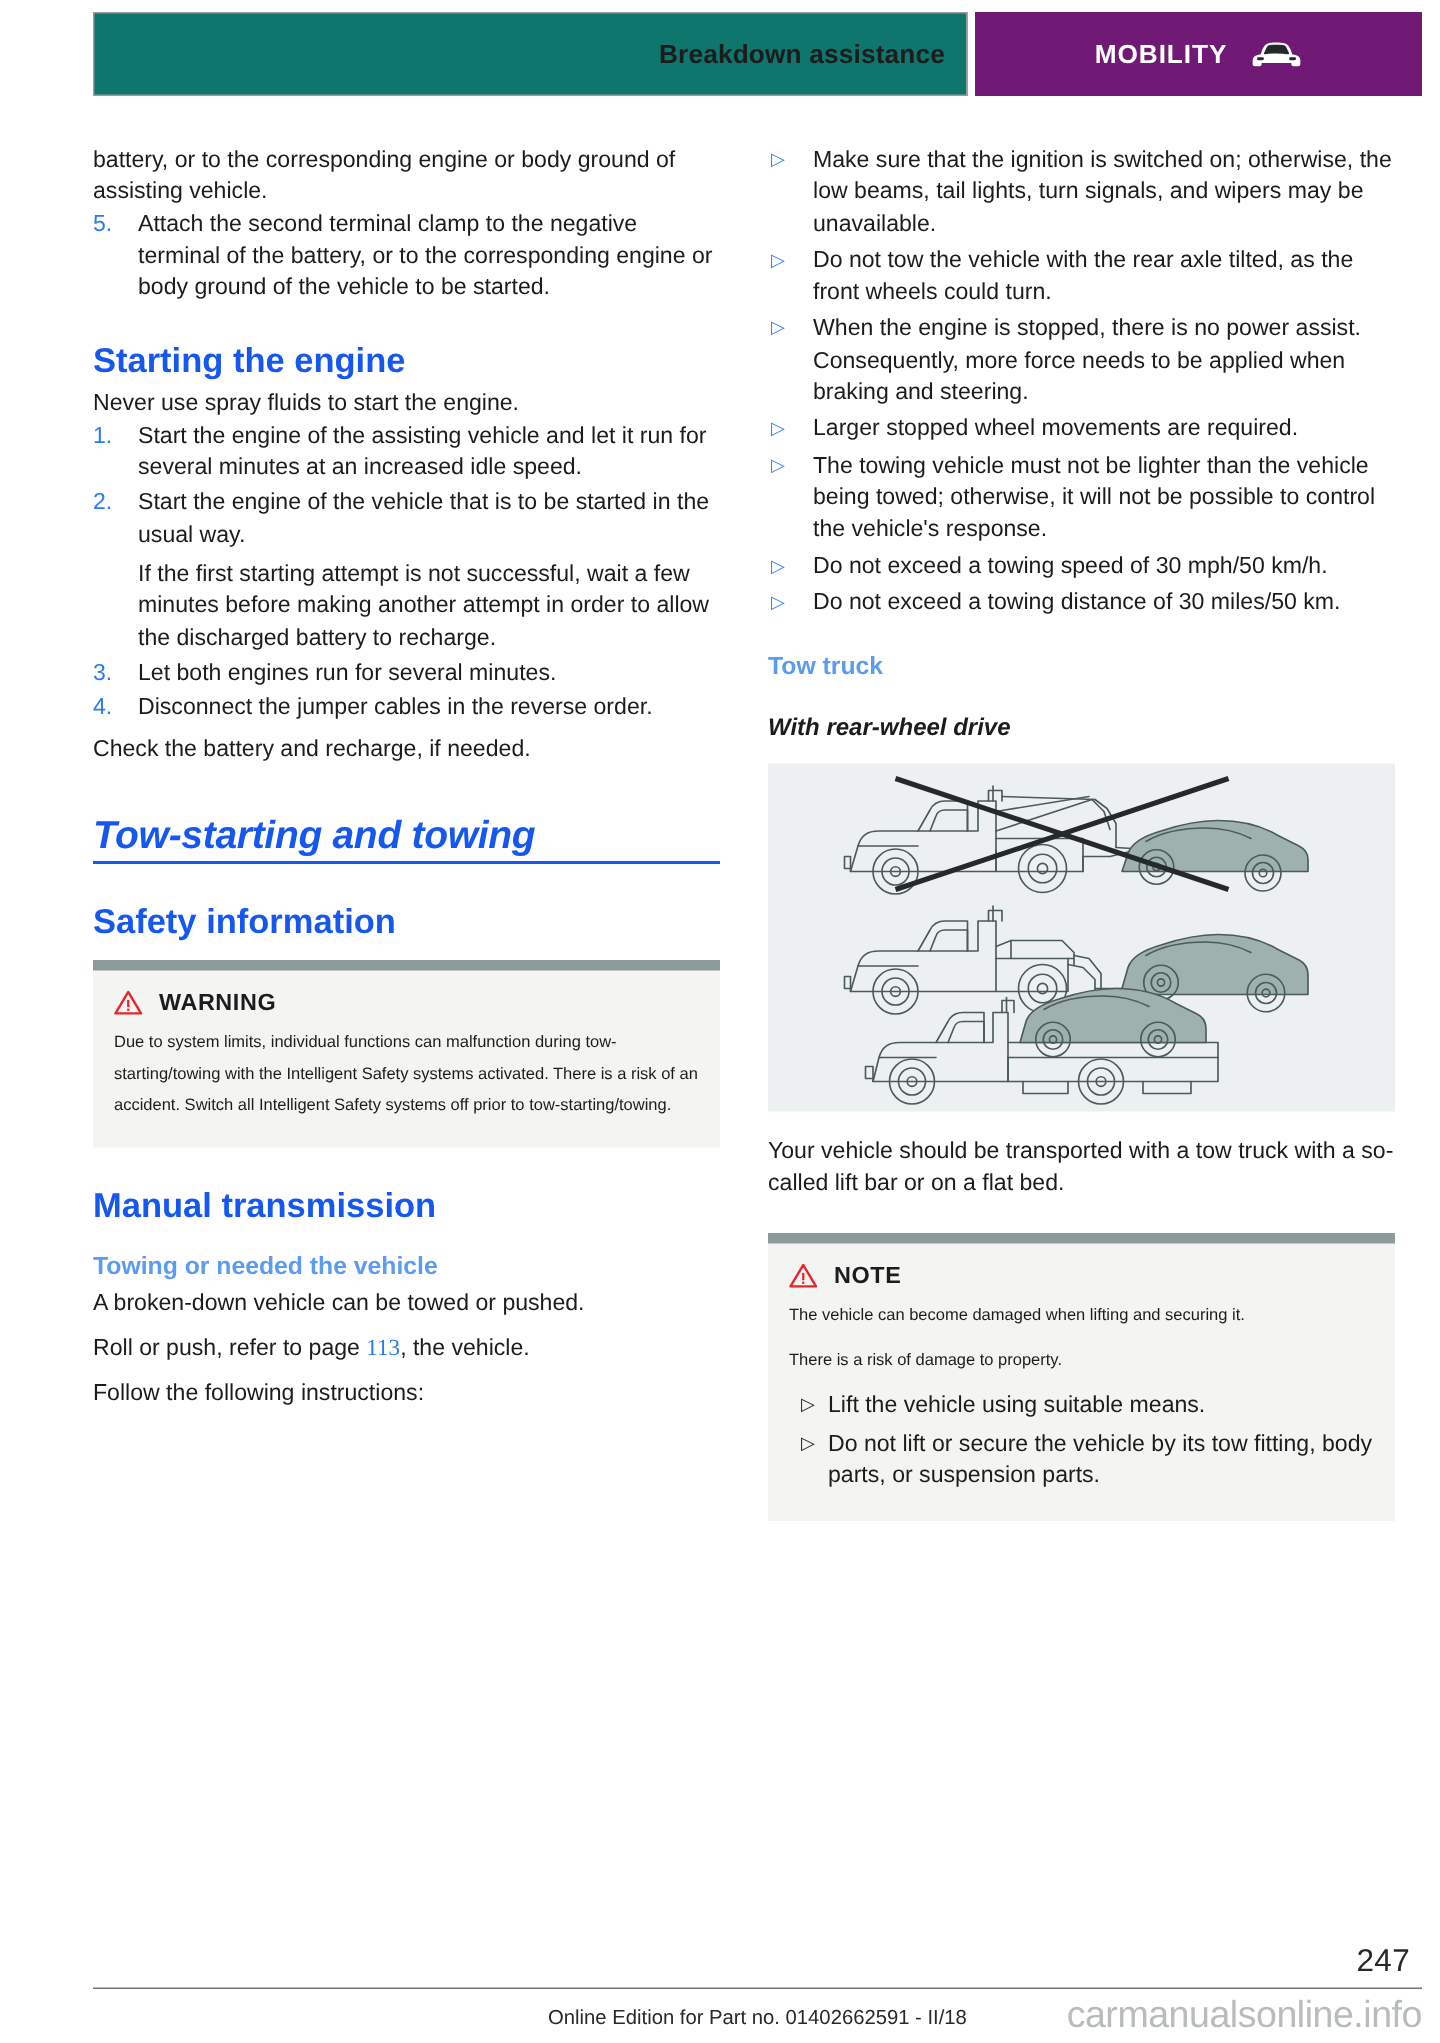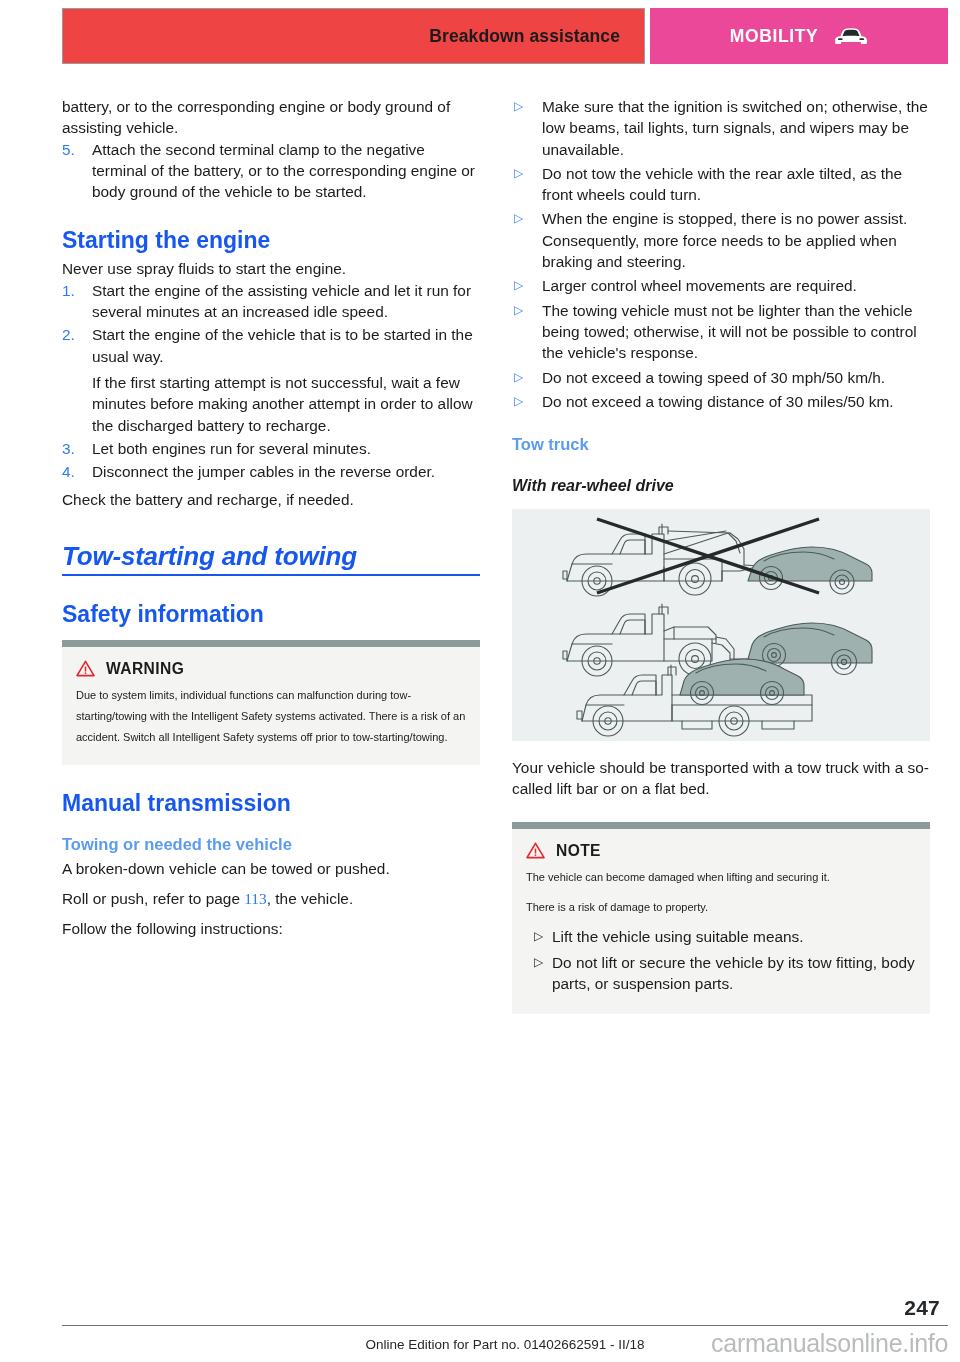--- a/index.html
+++ b/index.html
@@ -22,37 +22,37 @@
     top: 8px;
     left: 62px;
     right: 12px;
     height: 56px;
     display: flex;
     align-items: stretch;
   }
   .header-tab-white {
     flex: 1 1 auto;
     border: 1px solid #9a9a9a;
-    background: #ef4444;
+    background: #0f766e;
     display: flex;
     align-items: center;
     justify-content: flex-end;
-    padding-right: 24px;
+    padding-right: 14px;
     box-sizing: border-box;
   }
   .header-tab-white .title {
     font-size: 17.5px;
     font-weight: bold;
     color: #1c1c1c;
     letter-spacing: 0.1px;
   }
   .header-tab-dark {
     width: 298px;
     margin-left: 5px;
-    background: #ec4899;
+    background: #701a75;
     display: flex;
     align-items: center;
     justify-content: center;
     gap: 16px;
     box-sizing: border-box;
   }
   .header-tab-dark .chapter {
     font-size: 17.5px;
     font-weight: bold;
     color: #ffffff;
@@ -220,21 +220,21 @@
     left: 62px;
     right: 12px;
     bottom: 0;
     height: 90px;
   }
   .page-number {
     position: absolute;
     right: 8px;
     bottom: 42px;
     font-size: 21px;
-    font-weight: bold;
+    font-weight: normal;
     color: #26292b;
     letter-spacing: 0.2px;
   }
   .footer-rule {
     position: absolute;
     left: 0;
     right: 0;
     bottom: 36px;
     border-bottom: 1.5px solid #6f7472;
   }
@@ -366,21 +366,21 @@
     <li>
       <span class="tri-marker">▷</span>
       <span class="tri-body">Do not tow the vehicle with the rear axle tilted, as the front wheels could turn.</span>
     </li>
     <li>
       <span class="tri-marker">▷</span>
       <span class="tri-body">When the engine is stopped, there is no power assist. Consequently, more force needs to be applied when braking and steering.</span>
     </li>
     <li>
       <span class="tri-marker">▷</span>
-      <span class="tri-body">Larger control wheel movements are required.</span>
+      <span class="tri-body">Larger stopped wheel movements are required.</span>
     </li>
     <li>
       <span class="tri-marker">▷</span>
       <span class="tri-body">The towing vehicle must not be lighter than the vehicle being towed; otherwise, it will not be possible to control the vehicle's response.</span>
     </li>
     <li>
       <span class="tri-marker">▷</span>
       <span class="tri-body">Do not exceed a towing speed of 30 mph/50 km/h.</span>
     </li>
     <li>

